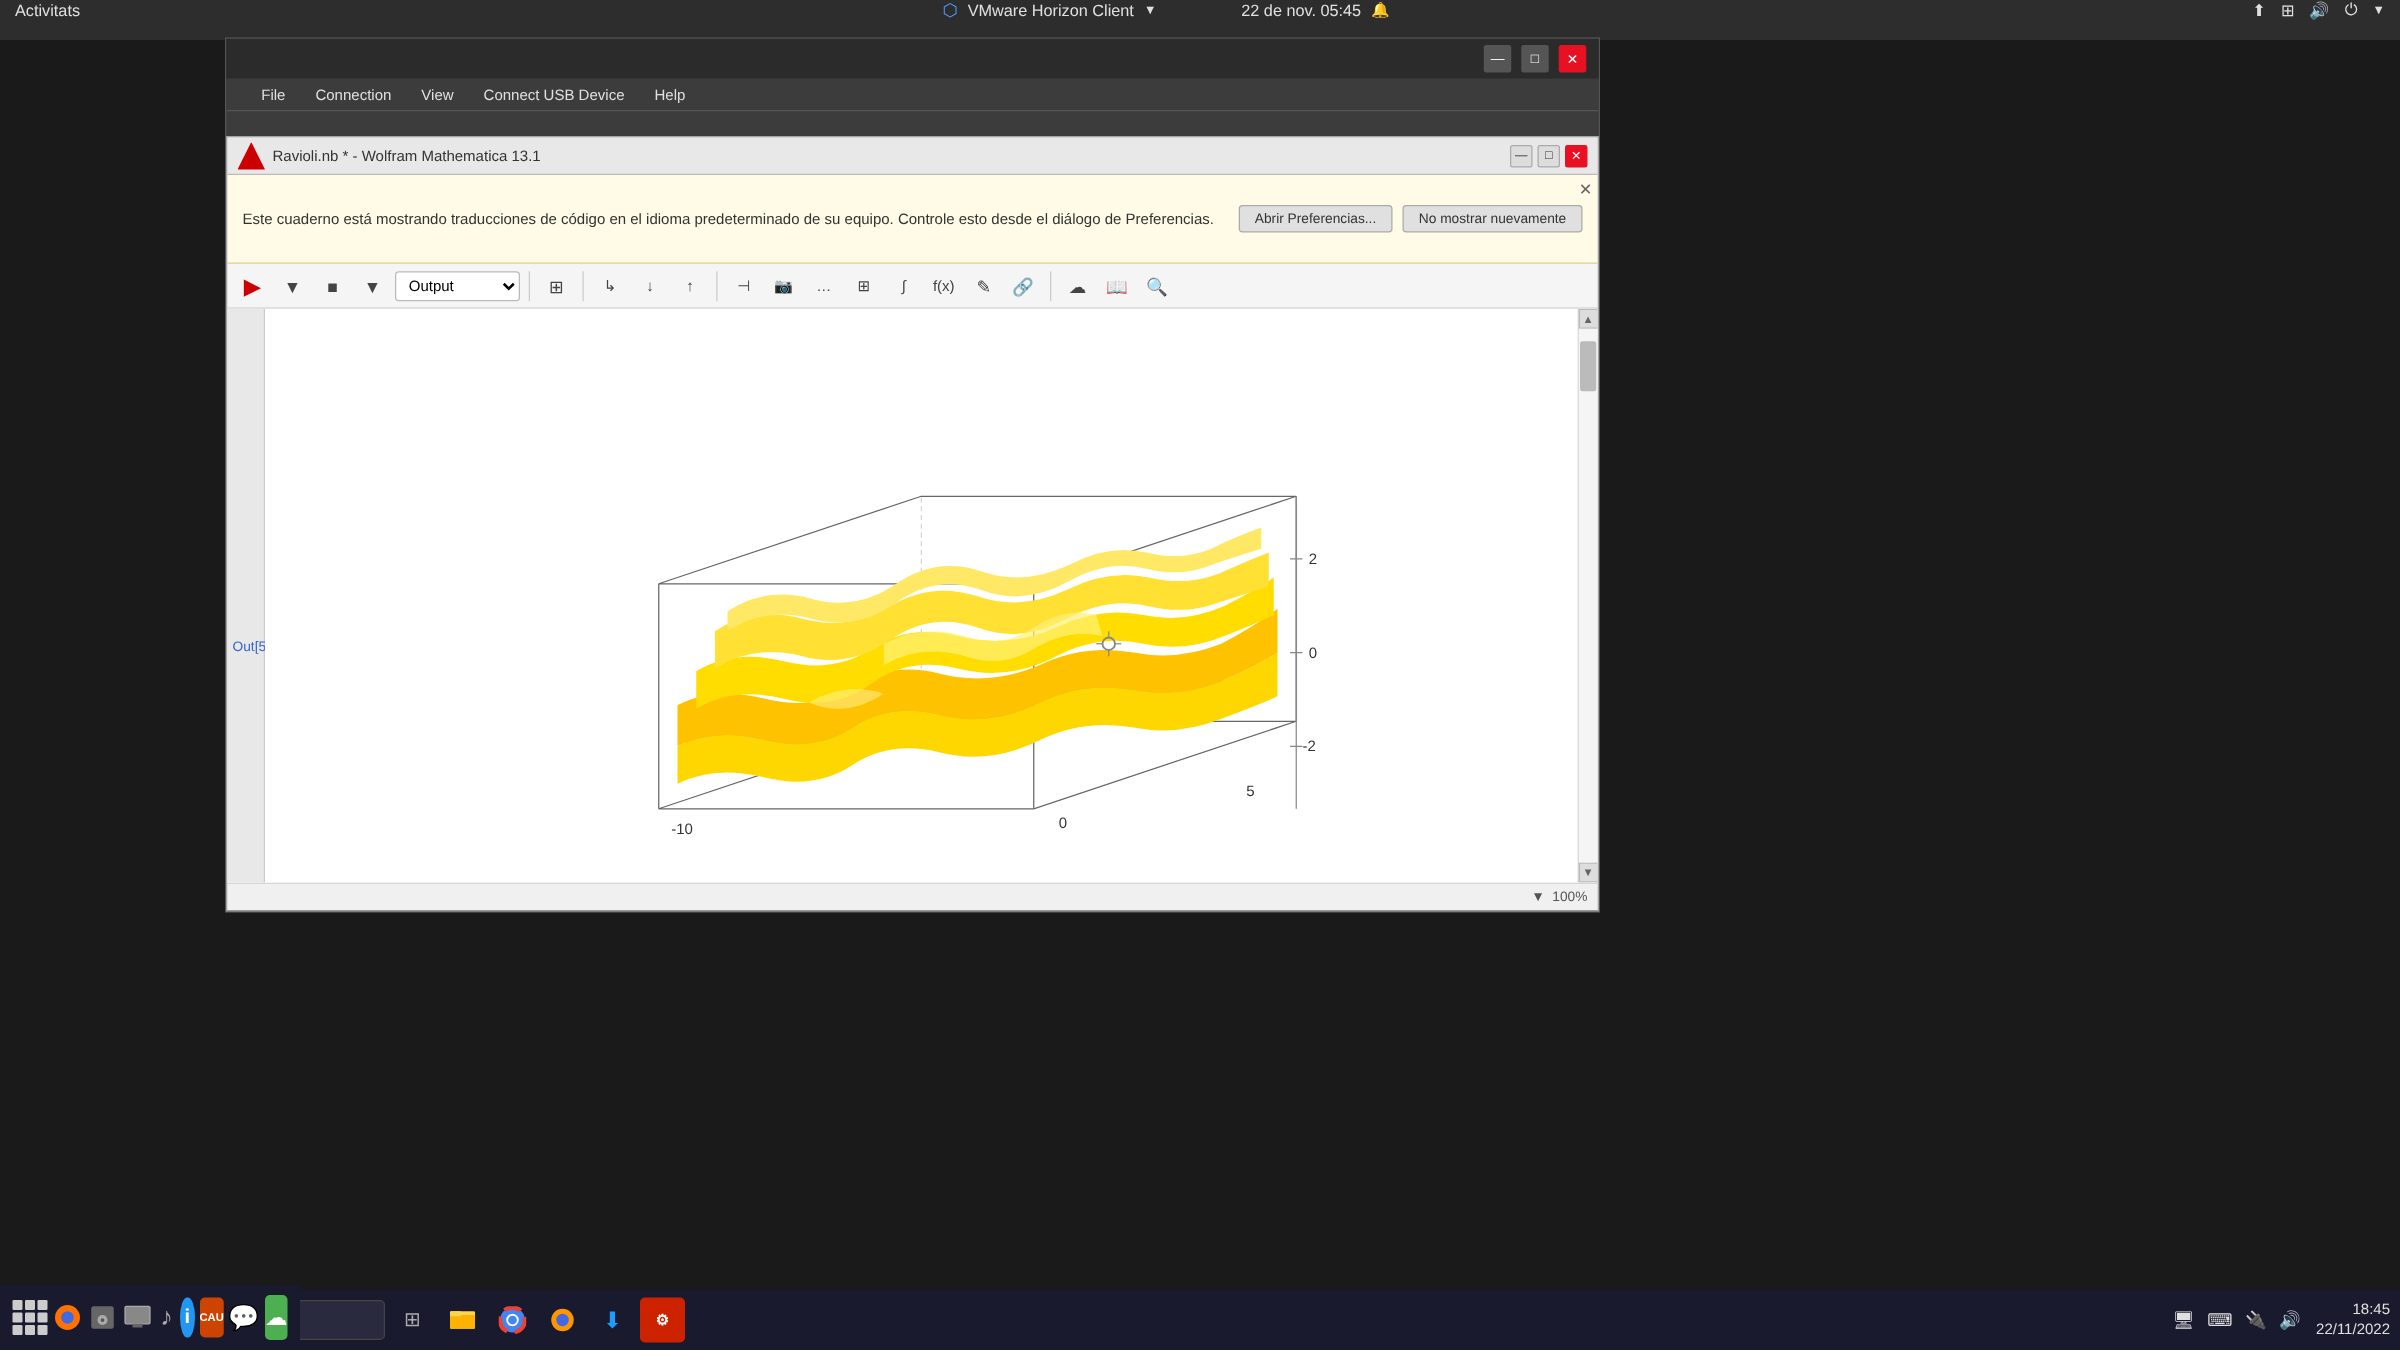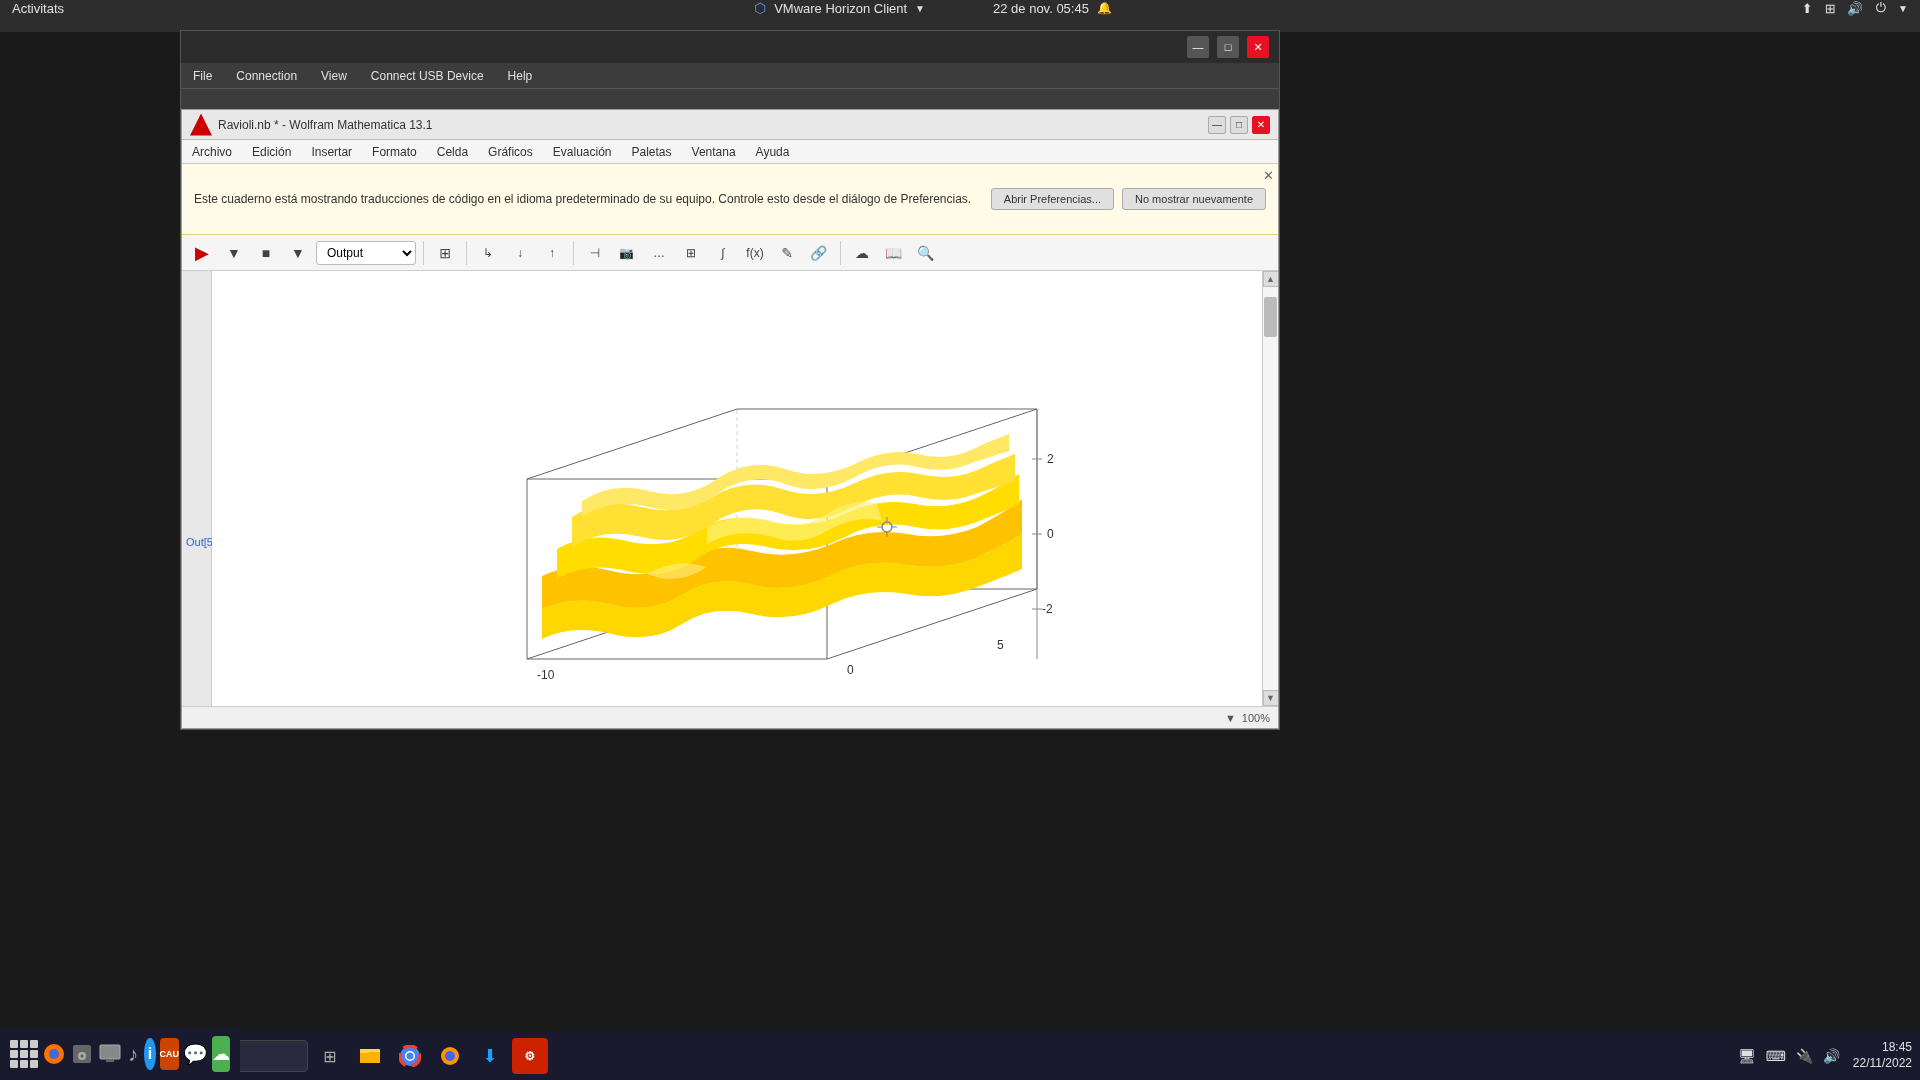--- a/index.html
+++ b/index.html
@@ -63,21 +63,21 @@
     .win-btn.close { background: #e81123; }
     .win-btn.maximize { background: #555; }
     .win-btn.minimize { background: #555; }
 
     
     .vmware-menubar {
       height: 26px;
       background: #3c3c3c;
       display: flex;
       align-items: center;
-      padding: 0 8px;
+      padding: 0 24px;
       gap: 16px;
       color: #e0e0e0;
       font-size: 12px;
       border-bottom: 1px solid #555;
     }
     .vmware-menubar span { cursor: pointer; padding: 2px 4px; }
 
     
     .math-window {
       position: absolute;
@@ -406,32 +406,20 @@
         <div class="math-icon"></div>
         <span style="font-size:12px;color:#333;">Ravioli.nb * - Wolfram Mathematica 13.1</span>
       </div>
       <div class="math-titlebar-controls">
         <div class="math-btn">—</div>
         <div class="math-btn">□</div>
         <div class="math-btn" style="background:#e81123;color:white;border-color:#e81123;">✕</div>
       </div>
     </div>
 
-    <div class="math-menubar">
-      <span>Archivo</span>
-      <span>Edición</span>
-      <span>Insertar</span>
-      <span>Formato</span>
-      <span>Celda</span>
-      <span>Gráficos</span>
-      <span>Evaluación</span>
-      <span>Paletas</span>
-      <span>Ventana</span>
-      <span>Ayuda</span>
-    </div>
 
     <div class="notification-banner">
       <div class="notification-text">Este cuaderno está mostrando traducciones de código en el idioma predeterminado de su equipo. Controle esto desde el diálogo de Preferencias.</div>
       <div class="notification-buttons">
         <button class="notif-btn">Abrir Preferencias...</button>
         <button class="notif-btn">No mostrar nuevamente</button>
       </div>
       <span class="notif-close">✕</span>
     </div>
 

